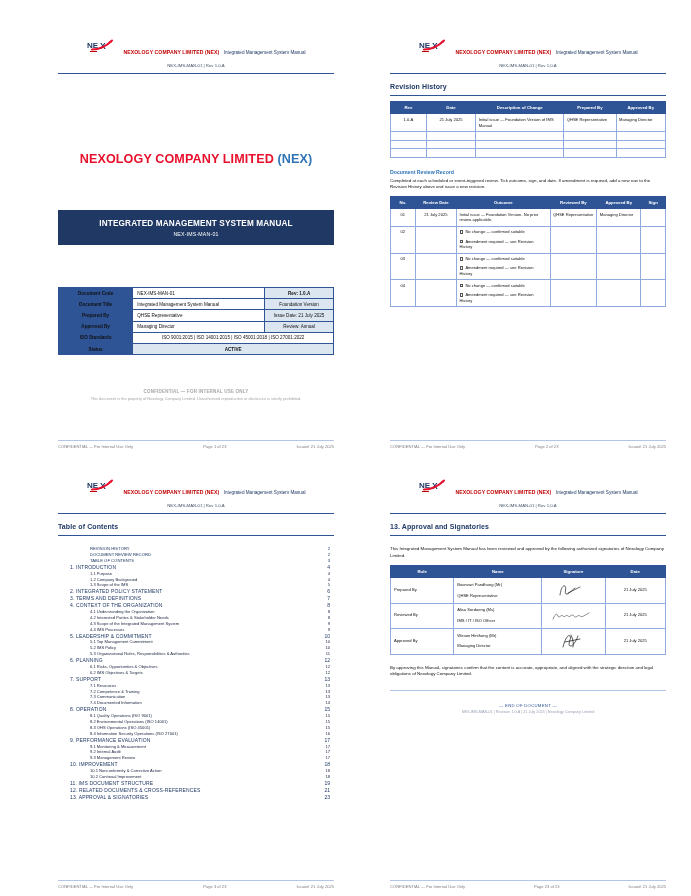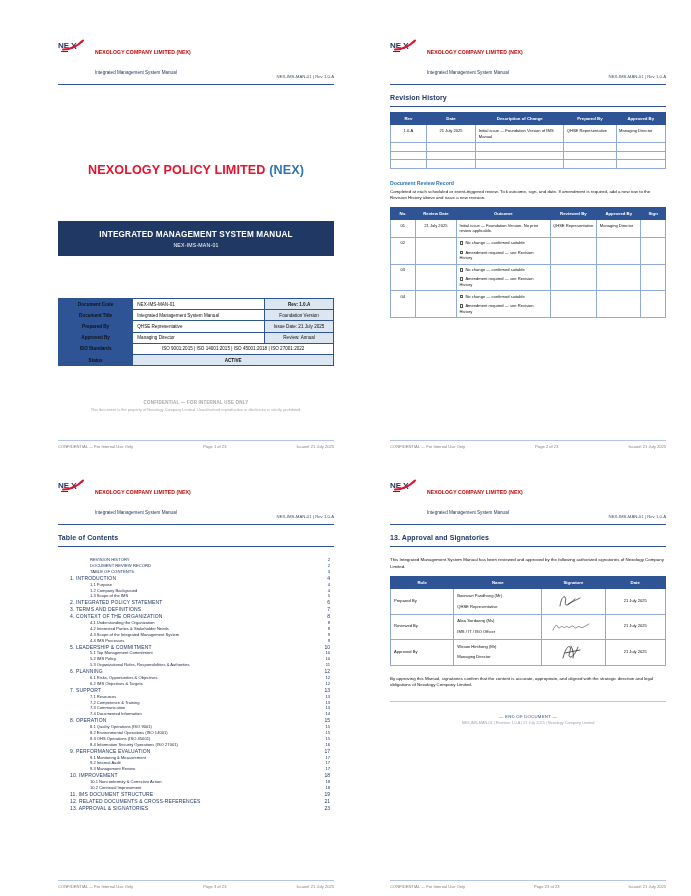--- a/index.html
+++ b/index.html
@@ -23,23 +23,24 @@
     padding: 0;
   }
   .p1 { left: 48px;  top: 28px; }
   .p2 { left: 380px; top: 28px; }
   .p3 { left: 48px;  top: 468px; }
   .p4 { left: 380px; top: 468px; }
 
   
   .pg-head {
     display: flex;
-    align-items: flex-end;
+    align-items: center;
     justify-content: space-between;
     padding: 10px 10px 0 10px;
+    flex-direction: column;
   }
   .brandwrap { display: flex; align-items: flex-start; gap: 7px; }
   .logo { width: 30px; height: 16px; position: relative; flex: none; }
   .logo svg { display: block; }
   .brandtxt { line-height: 1.25; padding-top: 1px; }
   .brand-name {
     font-size: 5.1px; font-weight: bold; color: #C00000;
     letter-spacing: .1px; white-space: nowrap;
   }
   .brand-sub {
@@ -211,21 +212,21 @@
           <span class="brand-name">NEXOLOGY COMPANY LIMITED (NEX)</span>
           <span class="brand-sub">Integrated Management System Manual</span>
         </span>
       </div>
       <span class="doccode">NEX-IMS-MAN-01 | Rev 1.0.A</span>
     </div>
     <div class="rule"></div>
 
     <div class="cover-body">
       <div class="cover-title">
-        <span class="red">NEXOLOGY POLICY LIMITED</span>
+        <span class="red">NEXOLOGY COMPANY LIMITED</span>
         <span class="blue">(NEX)</span>
       </div>
 
       <div class="banner">
         <div class="banner-main">INTEGRATED MANAGEMENT SYSTEM MANUAL</div>
         <div class="banner-sub">NEX-IMS-MAN-01</div>
       </div>
 
       <table class="meta">
         <tbody>

